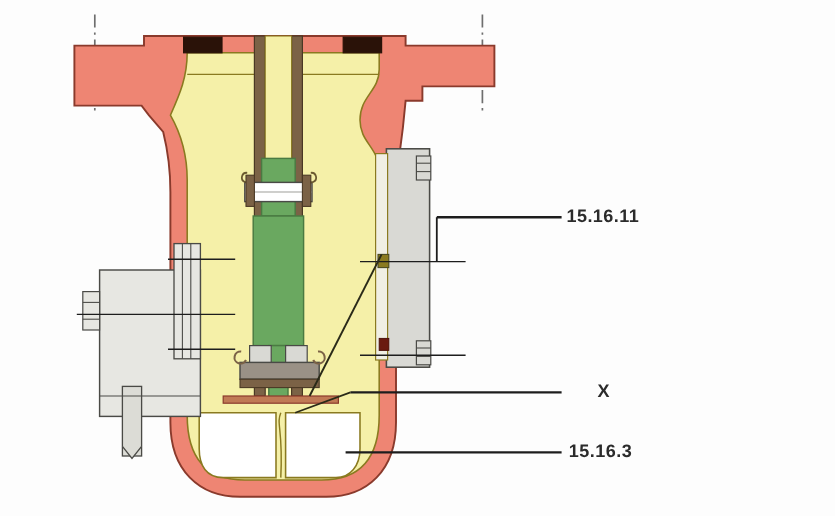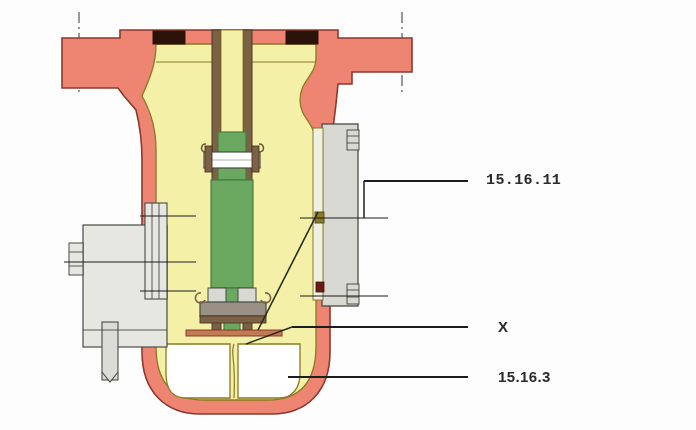--- a/index.html
+++ b/index.html
@@ -143,17 +143,17 @@
     <g stroke="#1d1d1d">
       <g>
         <line x1="468" y1="181" x2="364" y2="181" stroke-width="2"></line>
         <line x1="364" y1="181" x2="364" y2="218" stroke-width="1.5"></line>
       </g>
       <line x1="468" y1="327" x2="292" y2="327" stroke-width="2"></line>
       <line x1="468" y1="377" x2="288" y2="377" stroke-width="2"></line>
     </g>
   </svg>
 
-  <div class="lbl" style="left:486px;top:172px;font-family:Liberation Mono, monospace;">15.16.11</div>
+  <div class="lbl" style="left:472px;top:172px;">15.16.11</div>
   <div class="lbl" style="left:498px;top:318px;">X</div>
-  <div class="lbl" style="left:498px;top:368px;text-align:right;">15.16.3</div>
+  <div class="lbl" style="left:474px;top:368px;text-align:right;">15.16.3</div>
 
 </div>
 
 </body></html>

